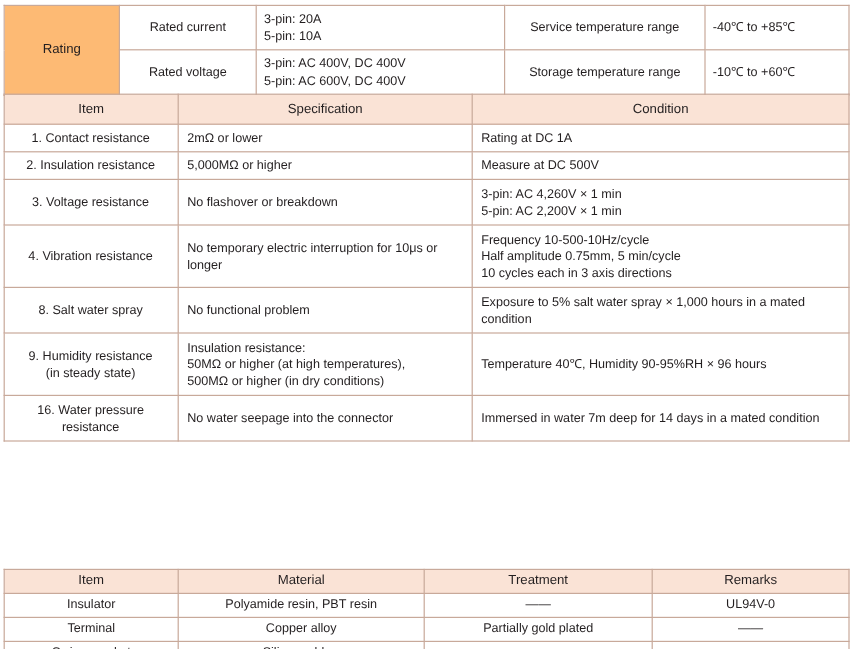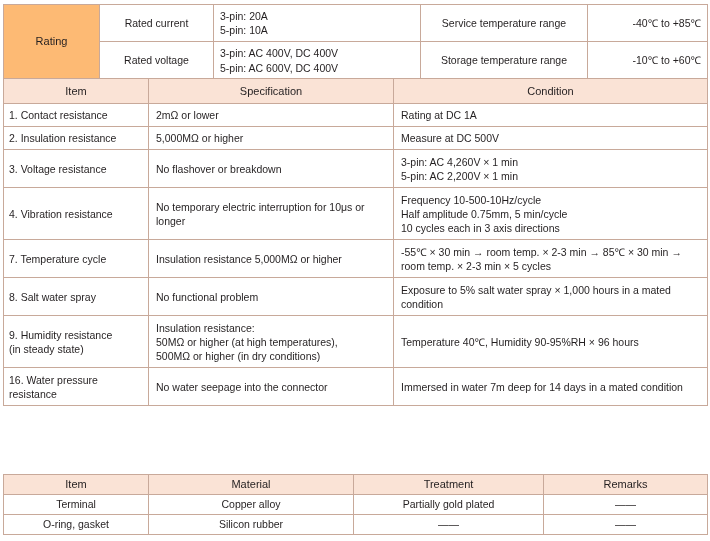--- a/index.html
+++ b/index.html
@@ -54,40 +54,40 @@
     font-size: 10.5px;
   }
   .rating-val {
     font-size: 10.5px;
   }
   .temp-label {
     text-align: center;
     font-size: 10.5px;
   }
   .temp-val {
-    text-align: right;
+    text-align: left;
     font-size: 10.5px;
   }
   
   #spec-table {
     position: absolute;
     left: 3px;
     top: 78px;
     width: 704px;
   }
   #spec-table thead td {
     background: #fae3d6;
     text-align: center;
     font-size: 11px;
     height: 16px;
   }
   #spec-table tbody td {
     font-size: 10.5px;
   }
-  .cell-item { padding-left: 5px; }
+  .cell-item { padding-left: 5px; text-align: center; }
   .cell-spec { padding-left: 7px; margin-left: 36px; }
   .cell-cond { padding-left: 7px; }
 
   
   #material-table {
     position: absolute;
     left: 3px;
     top: 474px;
     width: 704px;
   }
@@ -165,25 +165,20 @@
 5-pin: AC 2,200V × 1 min</td>
       </tr>
       <tr style="height:52px">
         <td class="cell-item">4. Vibration resistance</td>
         <td class="cell-spec">No temporary electric interruption for 10μs or longer</td>
         <td class="cell-cond" style="white-space:pre-line">Frequency 10-500-10Hz/cycle
 Half amplitude 0.75mm, 5 min/cycle
 10 cycles each in 3 axis directions</td>
       </tr>
       <tr style="height:38px">
-        <td class="cell-item">7. Temperature cycle</td>
-        <td class="cell-spec">Insulation resistance 5,000MΩ or higher</td>
-        <td class="cell-cond">-55℃ × 30 min → room temp. × 2-3 min → 85℃ × 30 min → room temp. × 2-3 min × 5 cycles</td>
-      </tr>
-      <tr style="height:38px">
         <td class="cell-item">8. Salt water spray</td>
         <td class="cell-spec">No functional problem</td>
         <td class="cell-cond">Exposure to 5% salt water spray × 1,000 hours in a mated condition</td>
       </tr>
       <tr style="height:52px">
         <td class="cell-item" style="white-space:pre-line">9. Humidity resistance
 (in steady state)</td>
         <td class="cell-spec" style="white-space:pre-line">Insulation resistance:
 50MΩ or higher (at high temperatures),
 500MΩ or higher (in dry conditions)</td>
@@ -208,20 +203,26 @@
     <thead>
       <tr>
         <td>Item</td>
         <td>Material</td>
         <td>Treatment</td>
         <td>Remarks</td>
       </tr>
     </thead>
     <tbody>
       <tr>
+        <td>Insulator</td>
+        <td>Polyamide resin, PBT resin</td>
+        <td>——</td>
+        <td>UL94V-0</td>
+      </tr>
+      <tr>
         <td>Terminal</td>
         <td>Copper alloy</td>
         <td>Partially gold plated</td>
         <td>——</td>
       </tr>
       <tr>
         <td>O-ring, gasket</td>
         <td>Silicon rubber</td>
         <td>——</td>
         <td>——</td>

